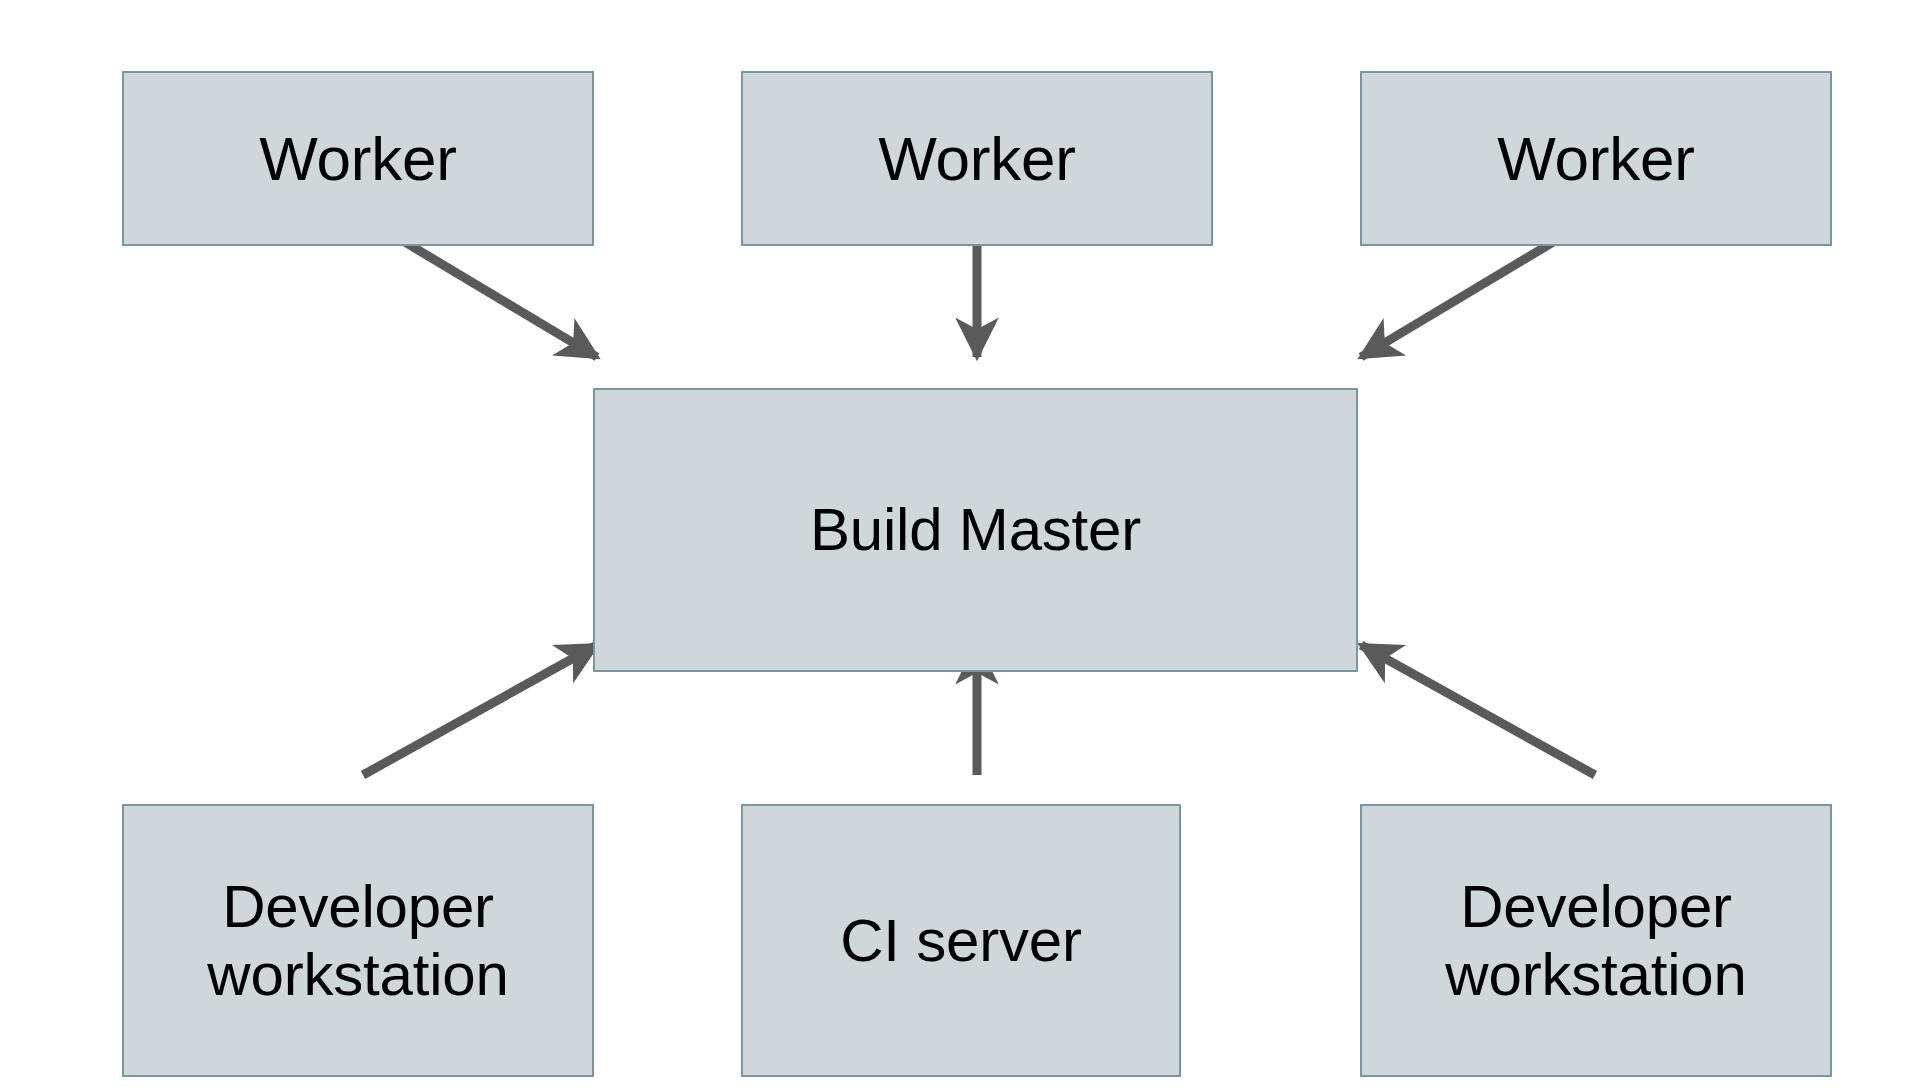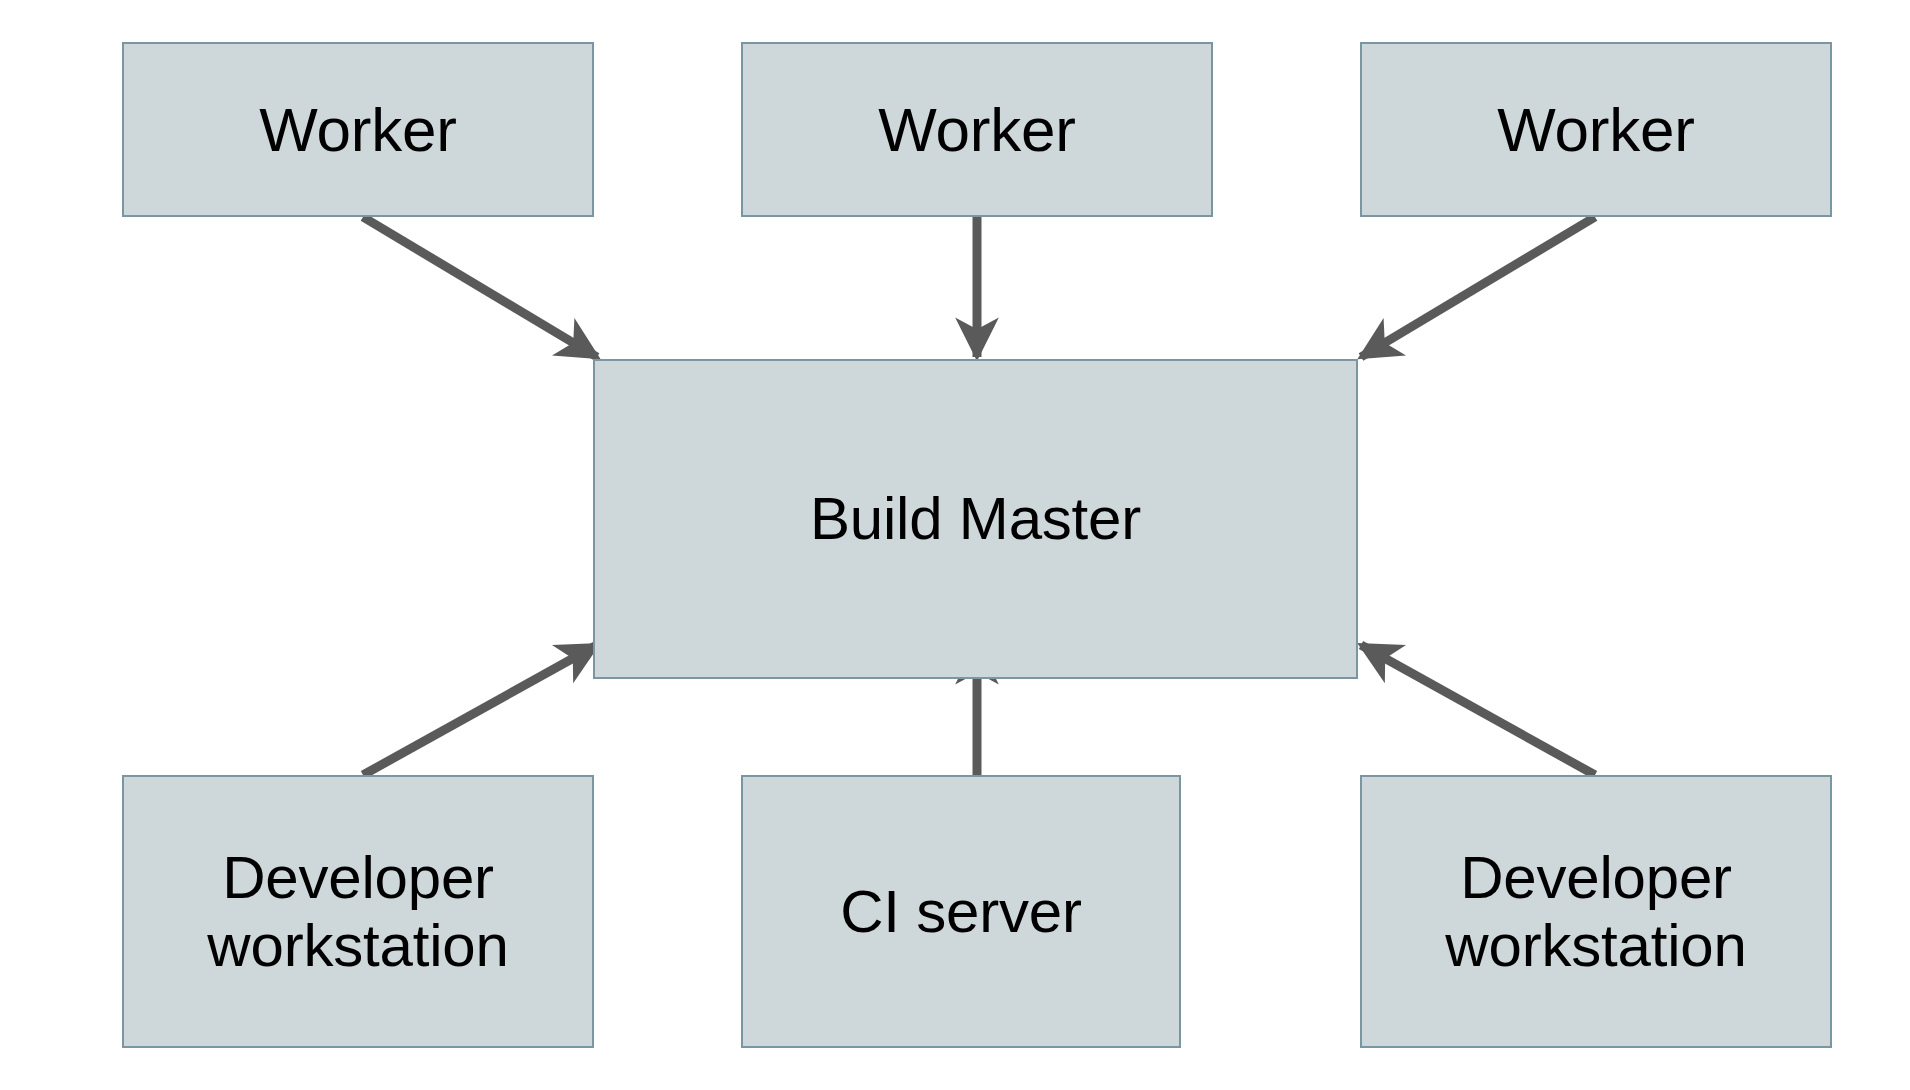--- a/index.html
+++ b/index.html
@@ -32,33 +32,34 @@
     background: #ced7da;
     border: 2px solid #7a96a3;
     display: flex;
     align-items: center;
     justify-content: center;
     text-align: center;
     color: #000000;
     line-height: 1.12;
     white-space: pre-line;
     z-index: 2;
+    margin-top: 29px;
   }
   .node-label {
     display: block;
     padding: 0 8px;
     font-weight: 400;
     letter-spacing: -0.2px;
   }
   
   #node-worker-1 { left: 122px; top: 42px;  width: 472px; height: 175px; font-size: 62px; }
   #node-worker-2 { left: 741px; top: 42px;  width: 472px; height: 175px; font-size: 62px; }
   #node-worker-3 { left: 1360px; top: 42px; width: 472px; height: 175px; font-size: 62px; }
   
-  #node-build-master { left: 593px; top: 359px; width: 765px; height: 320px; font-size: 60px; }
+  #node-build-master { left: 593px; top: 359px; width: 765px; height: 284px; font-size: 60px; }
   
   #node-dev-workstation-left  { left: 122px;  top: 775px; width: 472px; height: 273px; font-size: 60px; }
   #node-ci-server             { left: 741px;  top: 775px; width: 440px; height: 273px; font-size: 60px; }
   #node-dev-workstation-right { left: 1360px; top: 775px; width: 472px; height: 273px; font-size: 60px; }
 </style>
 </head>
 <body>
 
 <div id="diagram-canvas">
 

